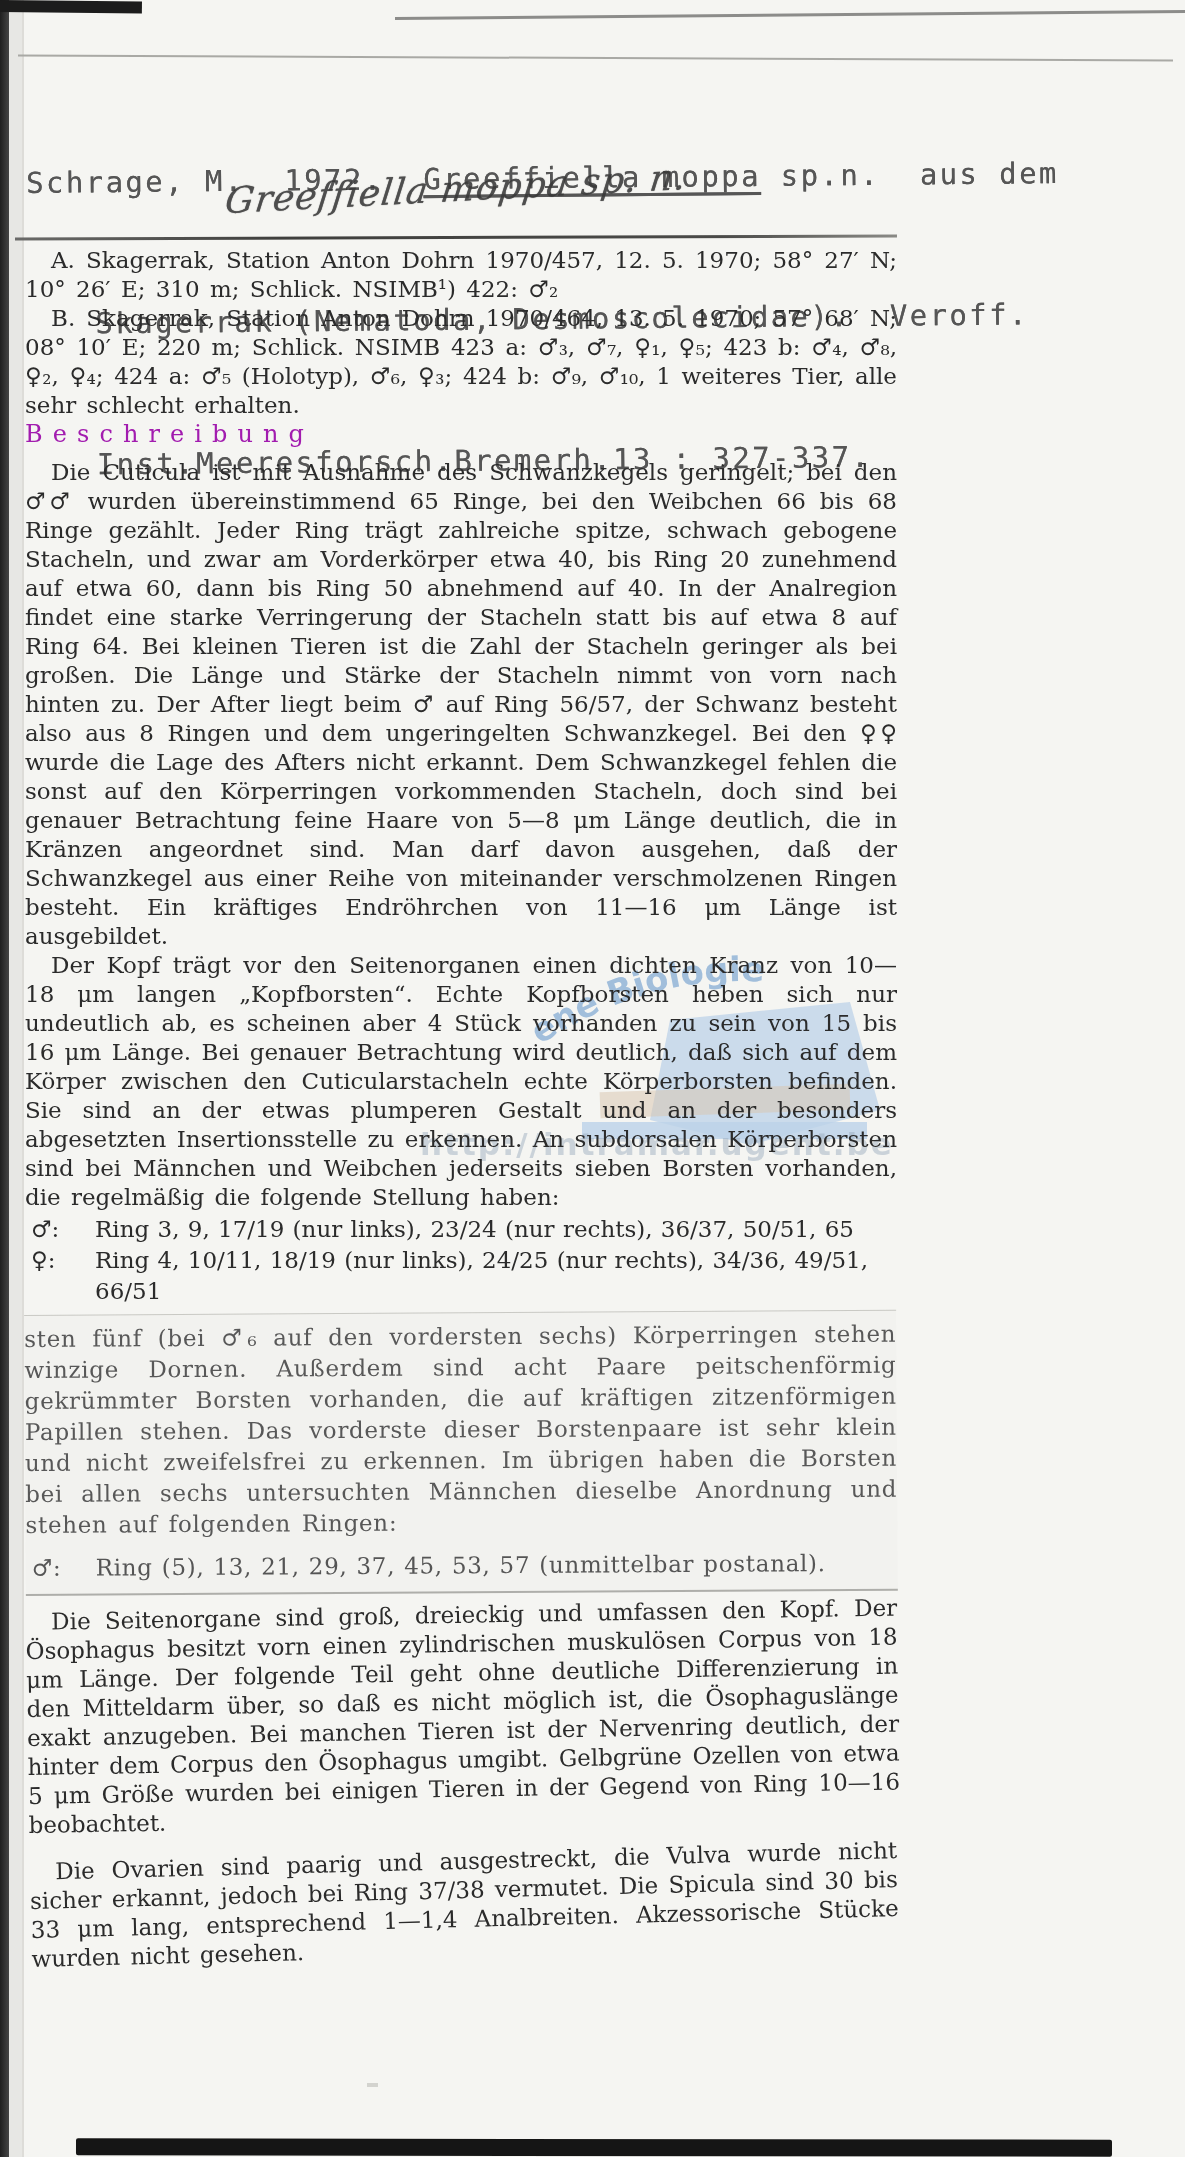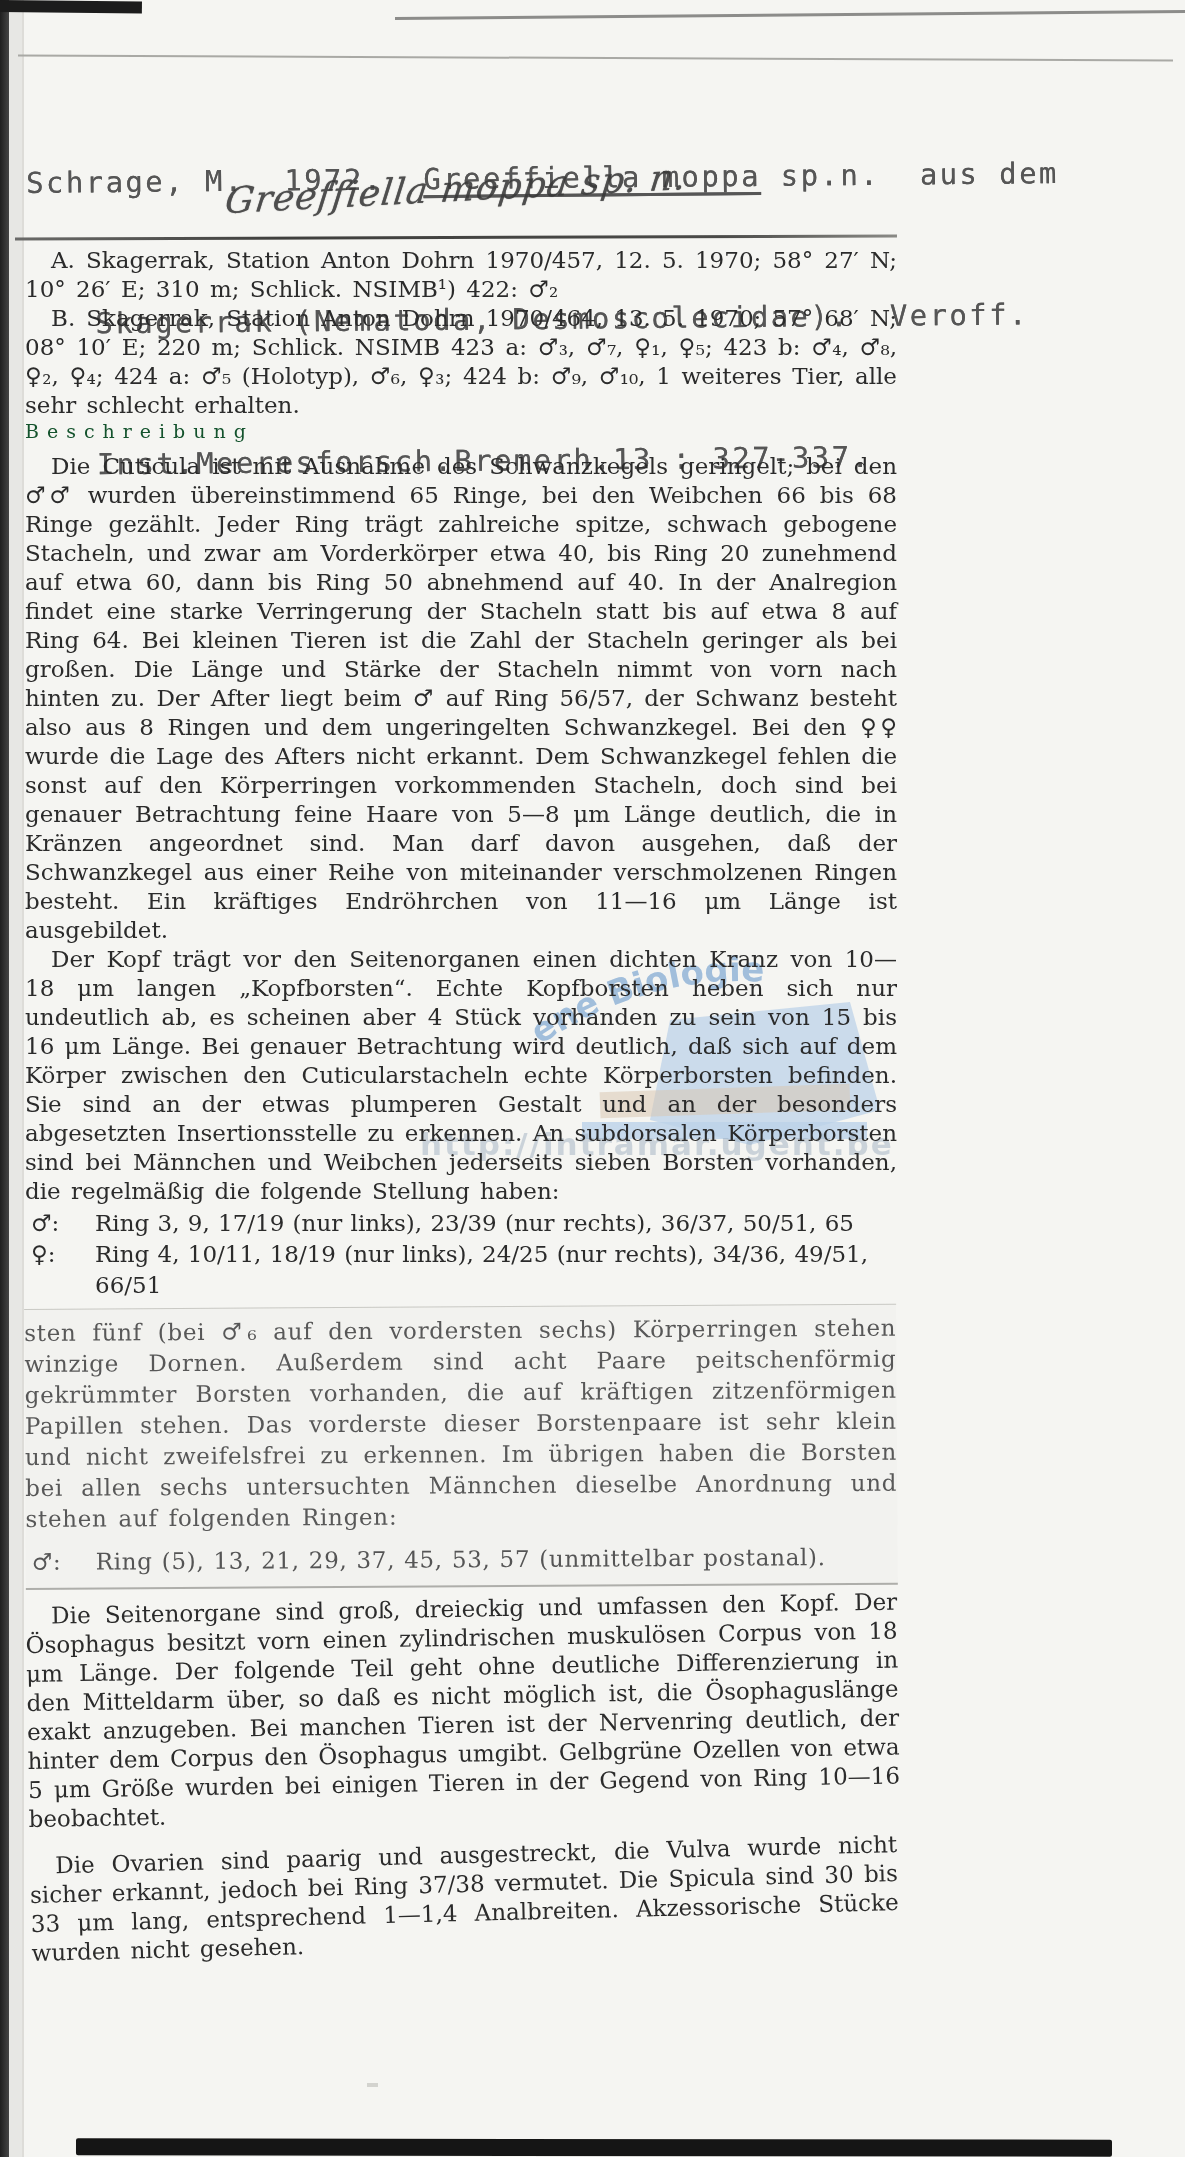--- a/index.html
+++ b/index.html
@@ -54,22 +54,22 @@
   
   .col{position:relative;z-index:1;margin:246px 280px 8px 25px;width:872px;}
   .col p{margin:0;padding:0;}
   .para{
     font-size:23px;line-height:29px;text-align:justify;
     word-spacing:3px;text-indent:26px;color:#2b2b2b;
   }
   .station{margin-bottom:10px;}
   .station-c{margin-bottom:16px;}
   .heading{
-    font-size:19px;letter-spacing:.42em;margin-bottom:10px;
-    color:#14532d;
+    font-size:24px;letter-spacing:.42em;margin-bottom:10px;
+    color:#a21caf;
   }
   .pblock{margin-bottom:12px;}
   .ringrows{margin:2px 0 8px 0;}
   .ringrow{display:flex;font-size:23px;line-height:31px;word-spacing:1px;}
   .ringrow .sym{width:64px;flex:0 0 64px;padding-left:6px;}
   .para3a{margin-bottom:4px;}
   .strip{
     border-top:1px solid #c9c9c4;
     border-bottom:2px solid #aeaeaa;
     background:rgba(80,80,80,.02);
@@ -126,21 +126,21 @@
     <p class="para station">B. Skagerrak, Station Anton Dohrn 1970/464, 13. 5. 1970; 57° 68′ N; 08° 10′ E; 220 m; Schlick. NSIMB 423 a: ♂₃, ♂₇, ♀₁, ♀₅; 423 b: ♂₄, ♂₈, ♀₂, ♀₄; 424 a: ♂₅ (Holotyp), ♂₆, ♀₃; 424 b: ♂₉, ♂₁₀, 1 weiteres Tier, alle sehr schlecht erhalten.</p>
 
     <div class="heading">Beschreibung</div>
 
     <p class="para pblock">Die Cuticula ist mit Ausnahme des Schwanzkegels geringelt; bei den ♂♂ wurden übereinstimmend 65 Ringe, bei den Weibchen 66 bis 68 Ringe gezählt. Jeder Ring trägt zahlreiche spitze, schwach gebogene Stacheln, und zwar am Vorderkörper etwa 40, bis Ring 20 zunehmend auf etwa 60, dann bis Ring 50 abnehmend auf 40. In der Analregion findet eine starke Verringerung der Stacheln statt bis auf etwa 8 auf Ring 64. Bei kleinen Tieren ist die Zahl der Stacheln geringer als bei großen. Die Länge und Stärke der Stacheln nimmt von vorn nach hinten zu. Der After liegt beim ♂ auf Ring 56/57, der Schwanz besteht also aus 8 Ringen und dem ungeringelten Schwanzkegel. Bei den ♀♀ wurde die Lage des Afters nicht erkannt. Dem Schwanzkegel fehlen die sonst auf den Körperringen vorkommenden Stacheln, doch sind bei genauer Betrachtung feine Haare von 5—8 μm Länge deutlich, die in Kränzen angeordnet sind. Man darf davon ausgehen, daß der Schwanzkegel aus einer Reihe von miteinander verschmolzenen Ringen besteht. Ein kräftiges Endröhrchen von 11—16 μm Länge ist ausgebildet.</p>
     <p class="para pblock">Der Kopf trägt vor den Seitenorganen einen dichten Kranz von 10—18 μm langen „Kopfborsten“. Echte Kopfborsten heben sich nur undeutlich ab, es scheinen aber 4 Stück vorhanden zu sein von 15 bis 16 μm Länge. Bei genauer Betrachtung wird deutlich, daß sich auf dem Körper zwischen den Cuticularstacheln echte Körperborsten befinden. Sie sind an der etwas plumperen Gestalt und an der besonders abgesetzten Insertionsstelle zu erkennen. An subdorsalen Körperborsten sind bei Männchen und Weibchen jederseits sieben Borsten vorhanden, die regelmäßig die folgende Stellung haben:</p>
 
     <div class="ringrows">
       <div class="ringrow">
         <span class="sym">♂:</span>
-        <span>Ring 3, 9, 17/19 (nur links), 23/39 (nur rechts), 36/37, 50/51, 65</span>
+        <span>Ring 3, 9, 17/19 (nur links), 23/24 (nur rechts), 36/37, 50/51, 65</span>
       </div>
       <div class="ringrow">
         <span class="sym">♀:</span>
         <span>Ring 4, 10/11, 18/19 (nur links), 24/25 (nur rechts), 34/36, 49/51, 66/51</span>
       </div>
     </div>
 
 
     <div class="strip">
       <p class="para">sten fünf (bei ♂₆ auf den vordersten sechs) Körperringen stehen winzige Dornen. Außerdem sind acht Paare peitschenförmig gekrümmter Borsten vorhanden, die auf kräftigen zitzenförmigen Papillen stehen. Das vorderste dieser Borstenpaare ist sehr klein und nicht zweifelsfrei zu erkennen. Im übrigen haben die Borsten bei allen sechs untersuchten Männchen dieselbe Anordnung und stehen auf folgenden Ringen:</p>

